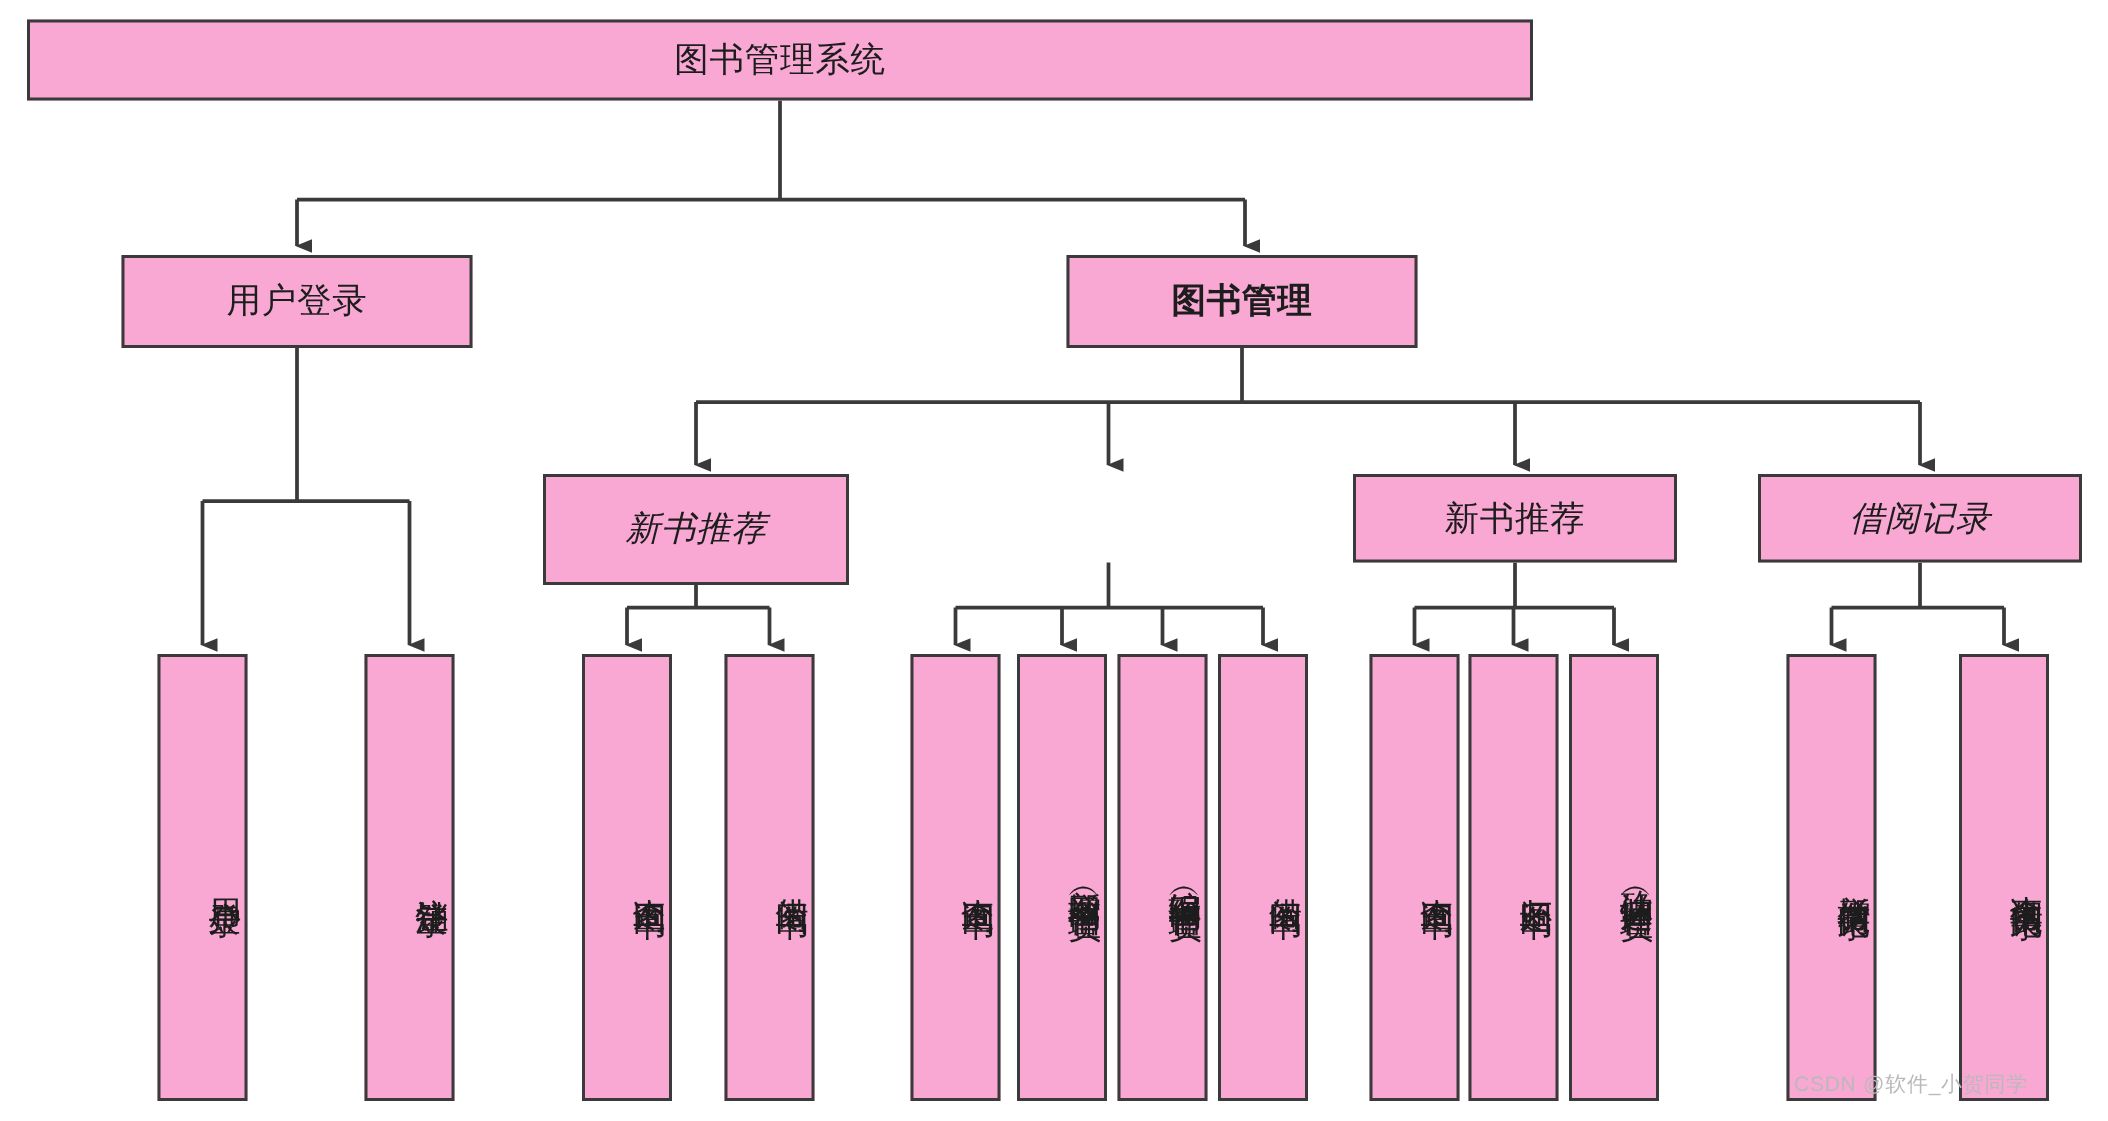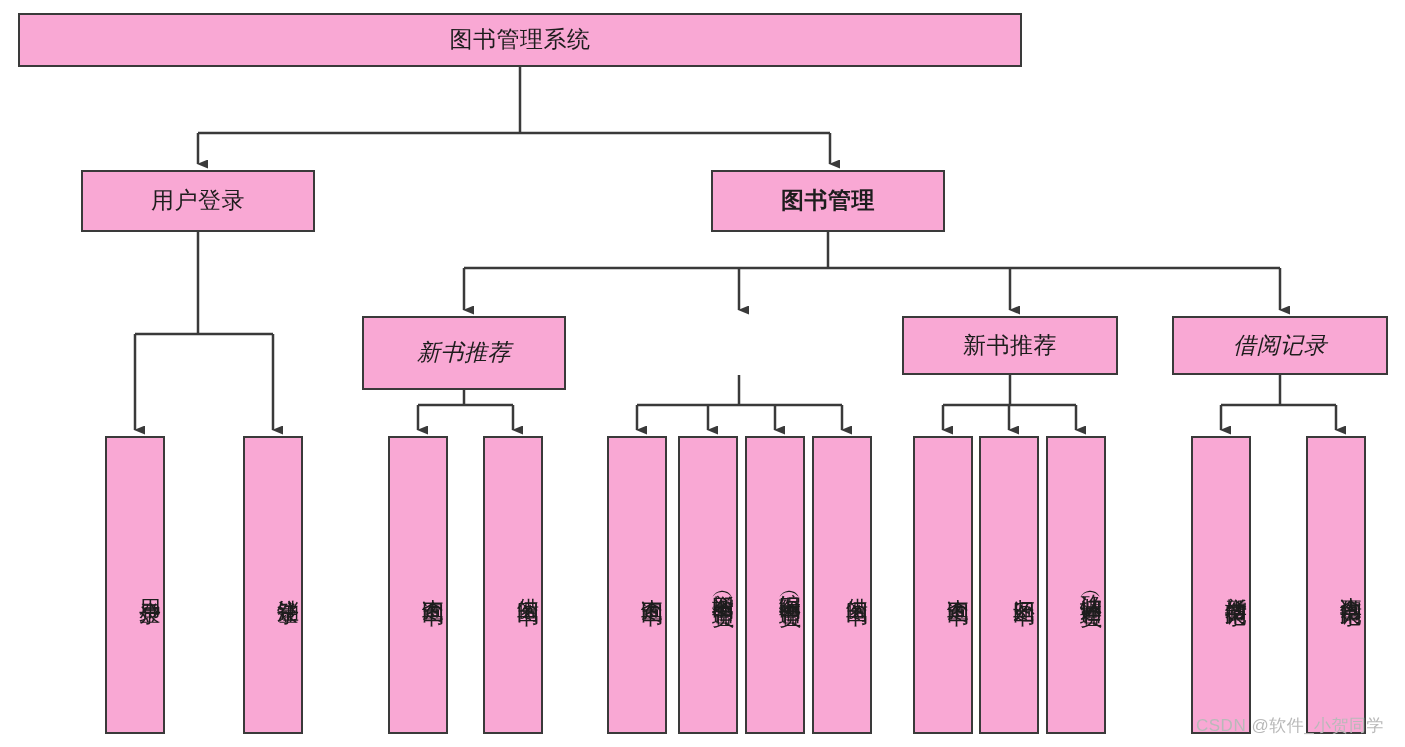--- a/index.html
+++ b/index.html
@@ -56,21 +56,21 @@
     justify-content: center;
   }
   .node.vertical .vlabel {
     display: block;
     writing-mode: vertical-rl;
     text-orientation: upright;
     white-space: nowrap;
   }
   .watermark {
     position: absolute;
-    font-size: 17px;
+    font-size: 14px;
     color: #b9b9b9;
     white-space: nowrap;
     letter-spacing: 0.5px;
   }
 </style>
 </head>
 <body>
 
 <div id="diagram-canvas">
 

